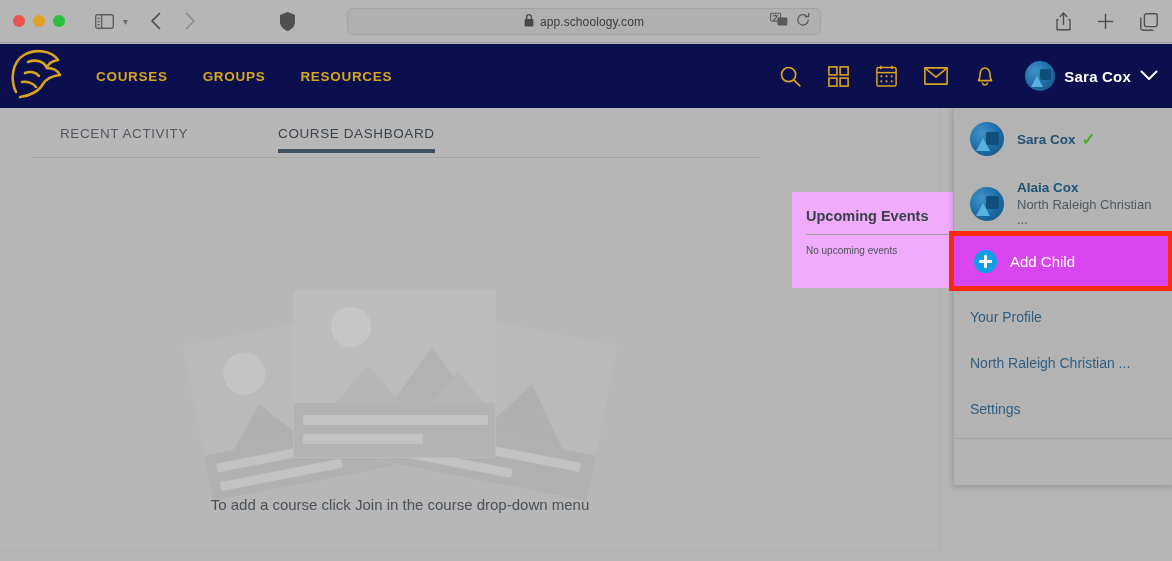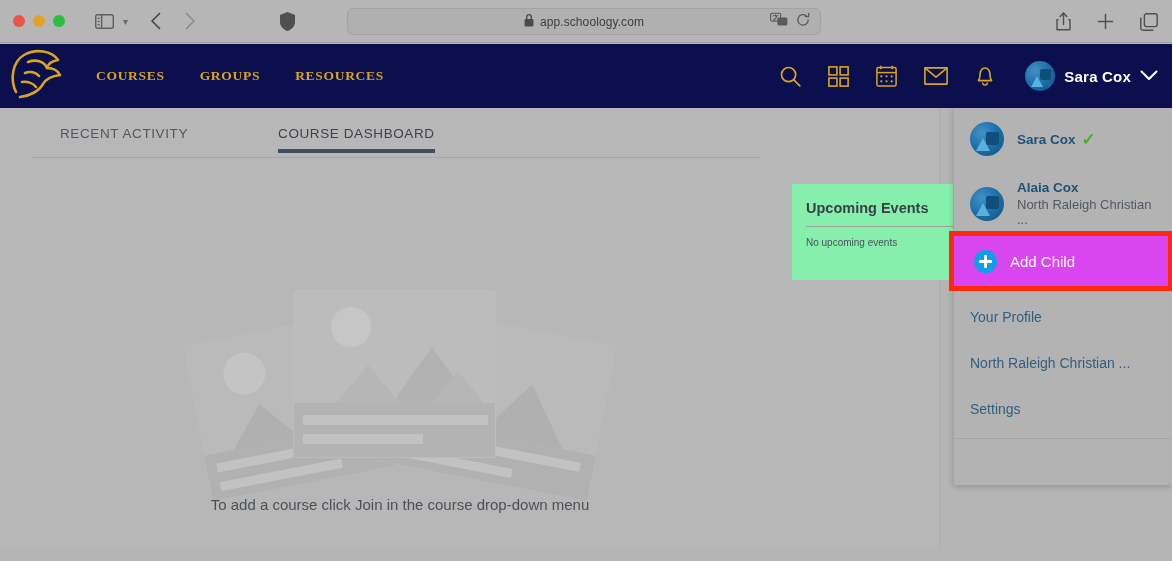--- a/index.html
+++ b/index.html
@@ -58,21 +58,21 @@
     position: absolute; top: 44px; left: 0;
     width: 1172px; height: 64px;
     background: #0b0f4d;
     display: flex; align-items: center;
   }
   .brand { display: flex; align-items: center; margin-left: 8px; }
   .brand-text {
     font-size: 31px; font-weight: bold; color: #d9a520;
     letter-spacing: .5px; margin-left: 6px;
   }
-  .mainnav { display: flex; align-items: flex-start; margin-left: 28px; gap: 35px; font-family: Liberation Serif, serif; }
+  .mainnav { display: flex; align-items: flex-start; margin-left: 28px; gap: 35px; }
   .mainnav a {
     color: #d9a520; font-size: 13.5px; font-weight: bold;
     letter-spacing: .7px; text-decoration: none;
   }
   .topnav-right {
     position: absolute; right: 14px; top: 0; height: 64px;
     display: flex; align-items: center; gap: 27px;
   }
   .nav-icon { color: #d9a520; display: flex; align-items: center; }
   .user-chip { display: flex; align-items: center; gap: 9px; margin-left: 3px; }
@@ -118,22 +118,22 @@
     position: absolute; left: 0; right: 0; bottom: 0;
     height: 4px; background: #41505f;
   }
   .tabs-rule {
     position: absolute; left: 32px; top: 49px; width: 728px; height: 1px;
     background: #a6a6a6;
   }
 
   
   .events-card {
-    position: absolute; left: 792px; top: 76px;
-    width: 186px; height: 96px; background: #86efac;
+    position: absolute; left: 792px; top: 84px;
+    width: 186px; height: 96px; background: #f0abfc;
   }
   .events-title {
     position: absolute; left: 14px; top: 16px;
     font-size: 14.5px; font-weight: bold; color: #3a4049;
   }
   .events-rule {
     position: absolute; left: 14px; top: 42px; width: 158px; height: 1px;
     background: #9f9f9f;
   }
   .events-empty {

